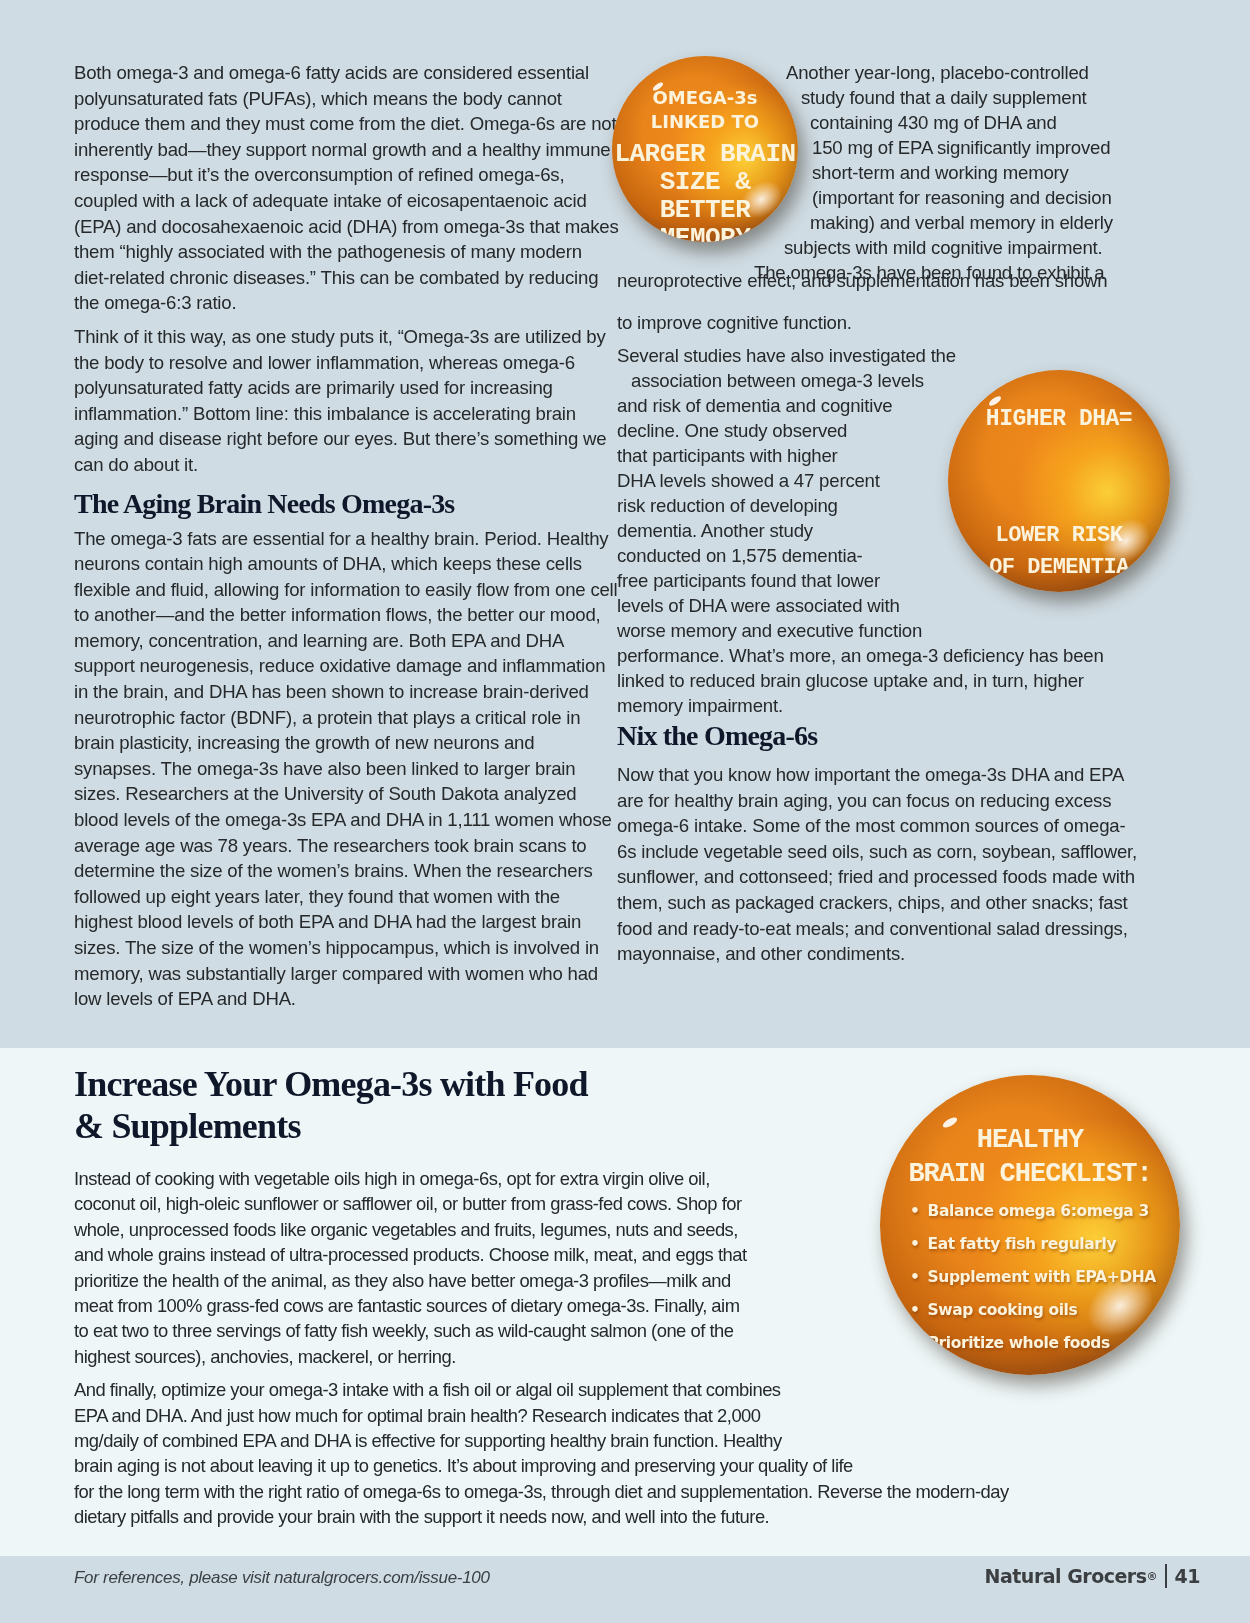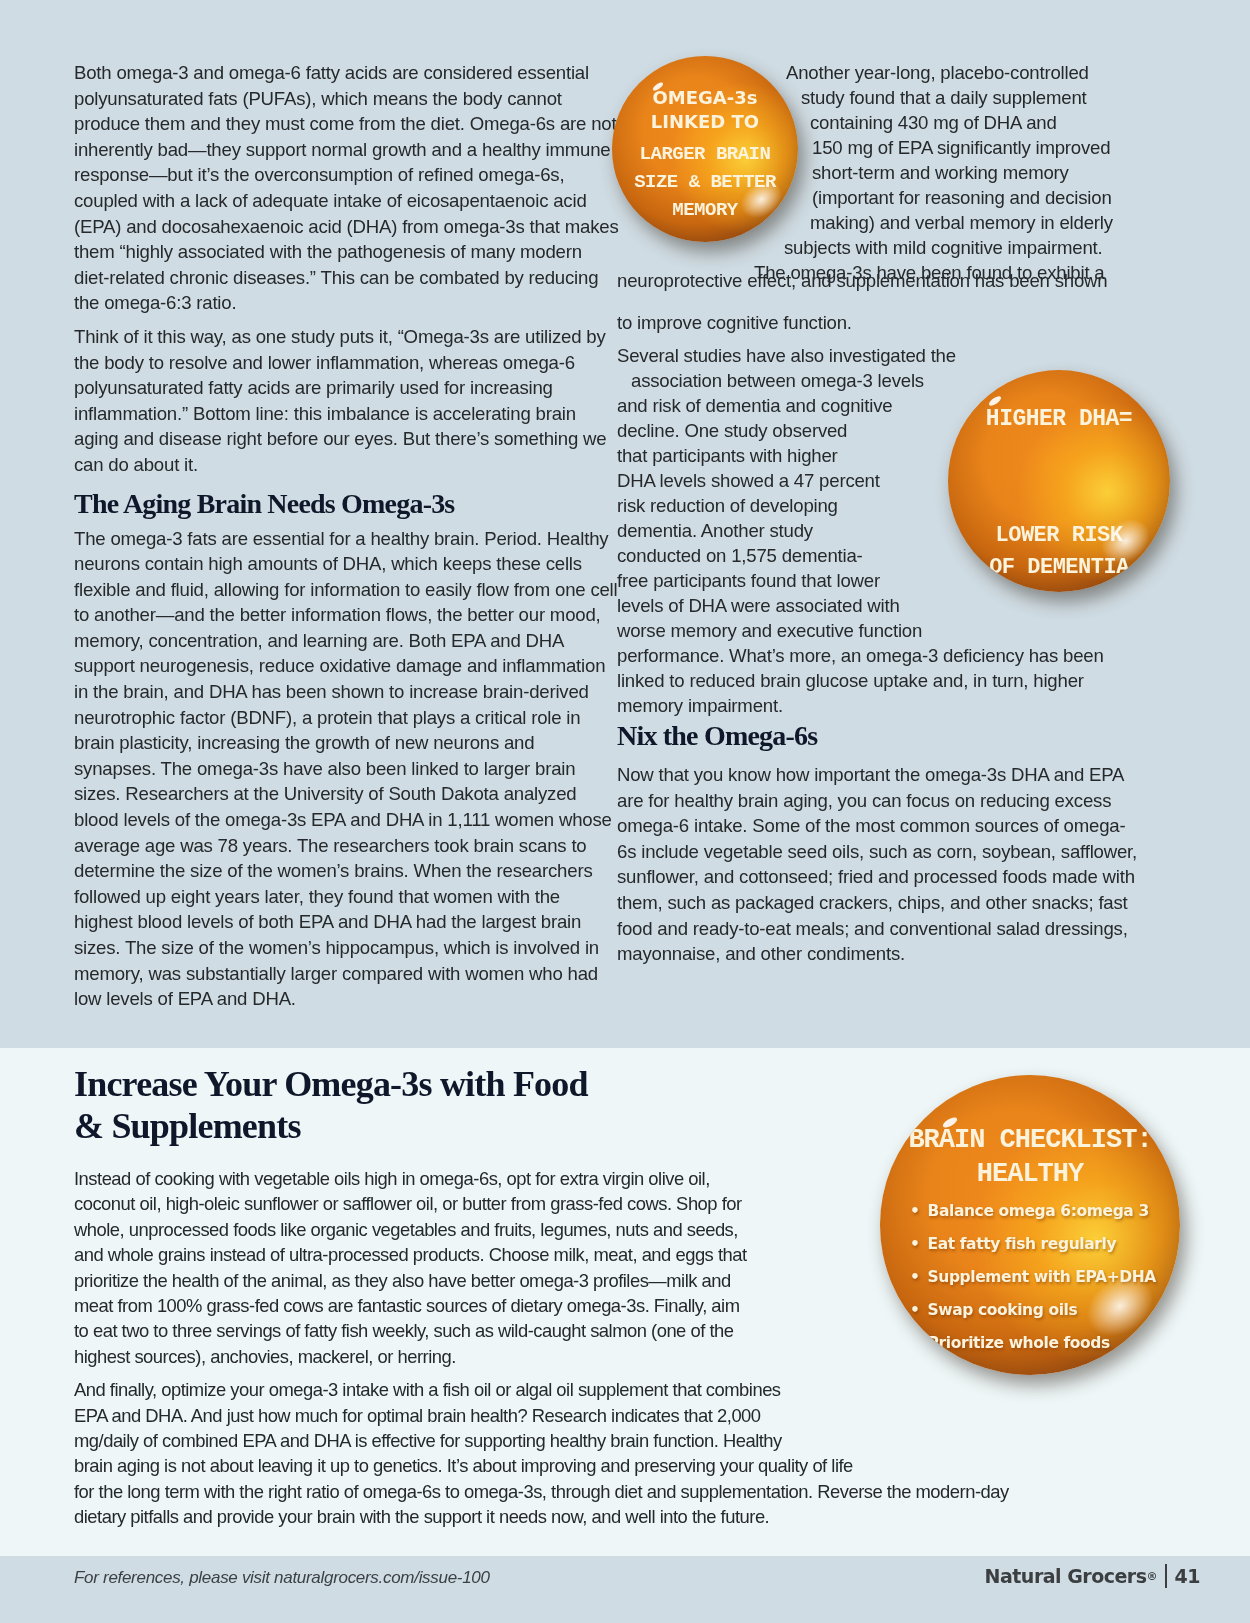--- a/index.html
+++ b/index.html
@@ -63,21 +63,21 @@
   }
   .glint {
     position: absolute; background: #fff; border-radius: 50%;
     opacity: 0.9;
   }
   .mono { font-family: "Liberation Mono", monospace; font-weight: bold; }
   .sans-b { font-family: "DejaVu Sans", sans-serif; font-weight: bold; }
 
   .orb1 { left: 612px; top: 56px; width: 186px; height: 186px; }
   .orb1 .l1 { position: absolute; left: 0; right: 0; top: 30px; font-size: 18px; line-height: 24px; }
-  .orb1 .l2 { position: absolute; left: 0; right: 0; top: 84px; font-size: 19px; line-height: 28px; letter-spacing: -0.5px; }
+  .orb1 .l2 { position: absolute; left: 0; right: 0; top: 84px; font-size: 26px; line-height: 28px; letter-spacing: -0.5px; }
 
   .orb2 { left: 948px; top: 370px; width: 222px; height: 222px; }
   .orb2 .t1 { position: absolute; left: 0; right: 0; top: 36px; font-size: 23px; letter-spacing: -0.5px; }
   .orb2 .big { position: absolute; left: 0; right: 0; top: 58px; font-size: 84px; line-height: 96px; letter-spacing: -4px; }
   .orb2 .t2 { position: absolute; left: 0; right: 0; top: 150px; font-size: 22px; line-height: 32px; letter-spacing: -0.5px; }
 
   .orb3 { left: 880px; top: 1075px; width: 300px; height: 300px; }
   .orb3 .title { position: absolute; left: 0; right: 0; top: 48px; font-size: 27px; line-height: 34px; letter-spacing: -1px; }
   .orb3 ul { position: absolute; left: 30px; top: 120px; list-style: none; text-align: left; }
   .orb3 li { font-family: "DejaVu Sans", sans-serif; font-weight: bold; font-size: 15.5px; line-height: 33px; letter-spacing: -0.4px; text-shadow: 1px 2px 3px rgba(120,50,0,0.5); }
@@ -195,22 +195,22 @@
     <span class="rline">mg/daily of combined EPA and DHA is effective for supporting healthy brain function. Healthy</span>
     <span class="rline">brain aging is not about leaving it up to genetics. It’s about improving and preserving your quality of life</span>
     <span class="rline">for the long term with the right ratio of omega-6s to omega-3s, through diet and supplementation. Reverse the modern-day</span>
     <span class="rline">dietary pitfalls and provide your brain with the support it needs now, and well into the future.</span>
   </p>
 </div>
 
 <div class="orb orb3">
   <span class="glint" style="left:62px; top:44px; width:16px; height:7px; transform:rotate(-30deg);"></span>
   <div class="title mono">
+    <div>HEALTHY</div>
     <div>BRAIN CHECKLIST:</div>
-    <div>HEALTHY</div>
   </div>
   <ul>
     <li>Balance omega 6:omega 3</li>
     <li>Eat fatty fish regularly</li>
     <li>Supplement with EPA+DHA</li>
     <li>Swap cooking oils</li>
     <li>Prioritize whole foods</li>
   </ul>
 </div>
 

